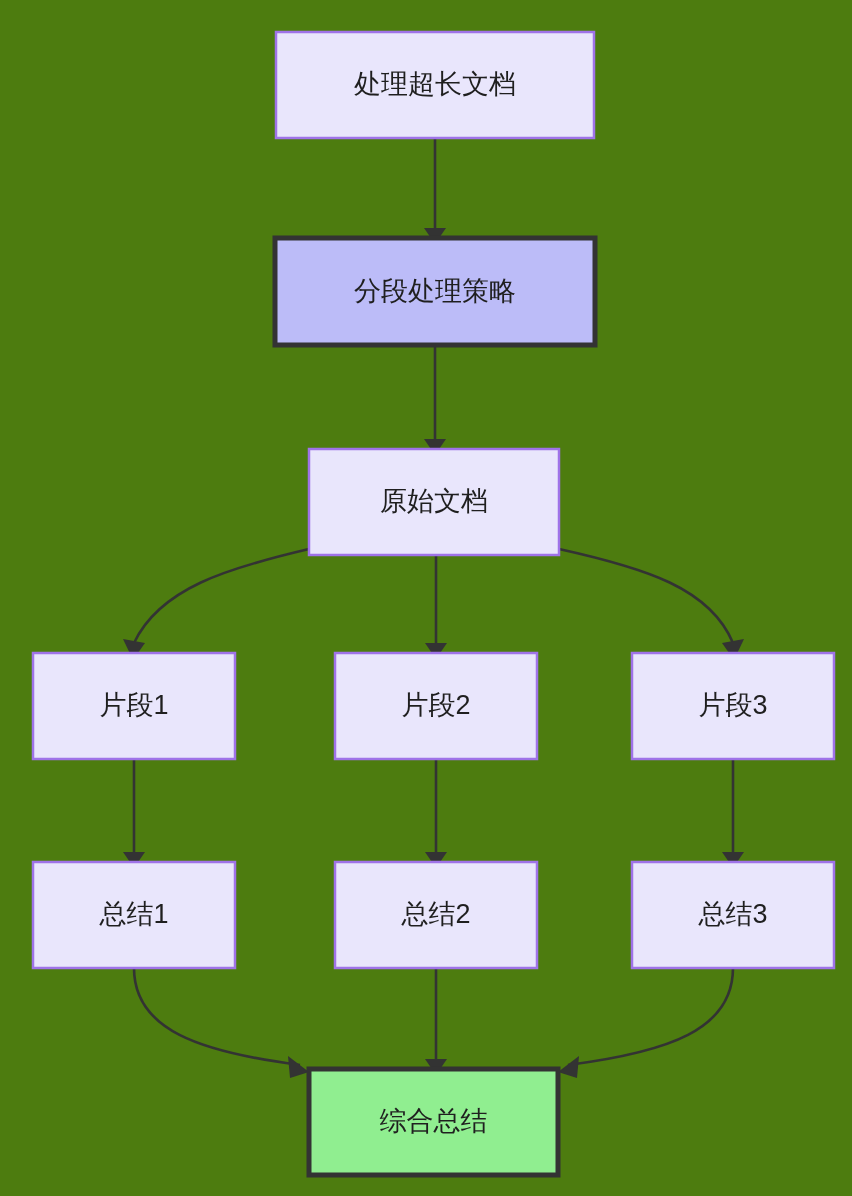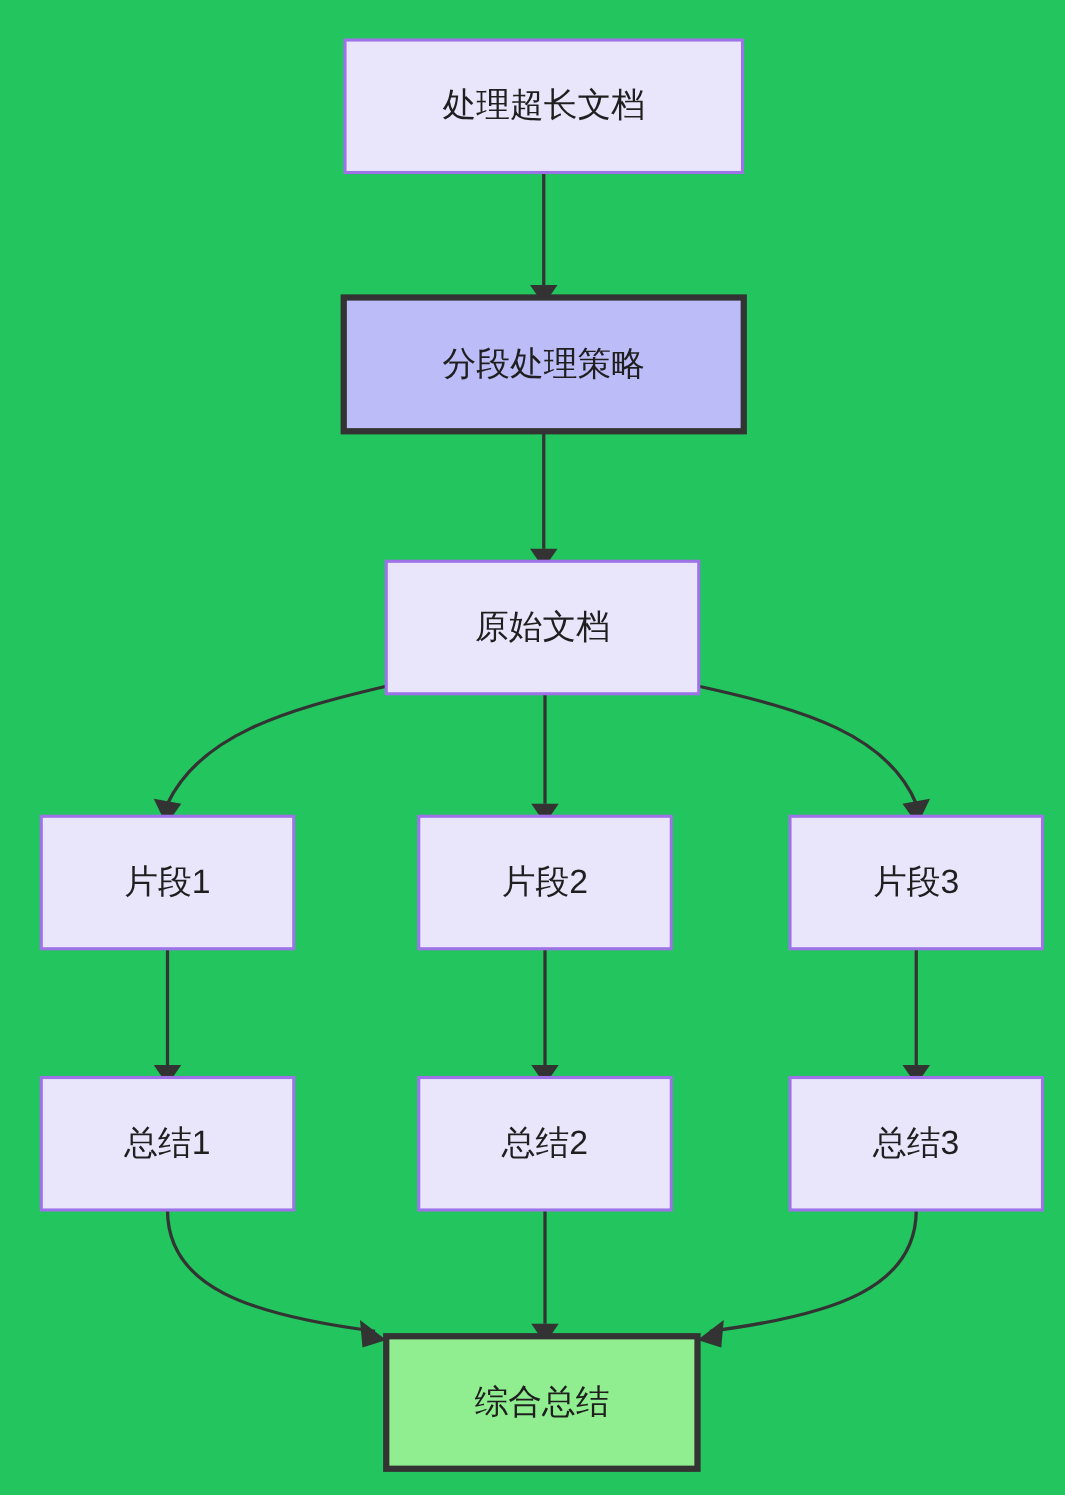--- a/index.html
+++ b/index.html
@@ -10,21 +10,21 @@
   body {
     width: 852px;
     height: 1196px;
     font-family: "Liberation Sans", "DejaVu Sans", sans-serif;
     overflow: hidden;
   }
   #flowchart-root {
     position: relative;
     width: 852px;
     height: 1196px;
-    background: #22c55e;
+    background: #4d7c0f;
   }
   svg.diagram {
     display: block;
     width: 852px;
     height: 1196px;
   }
   .node-rect {
     fill: #e9e6fc;
     stroke: #9f73e8;
     stroke-width: 2.5;

